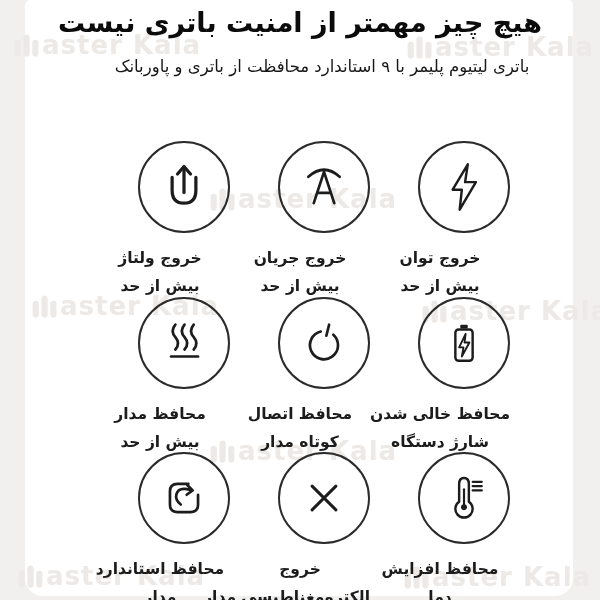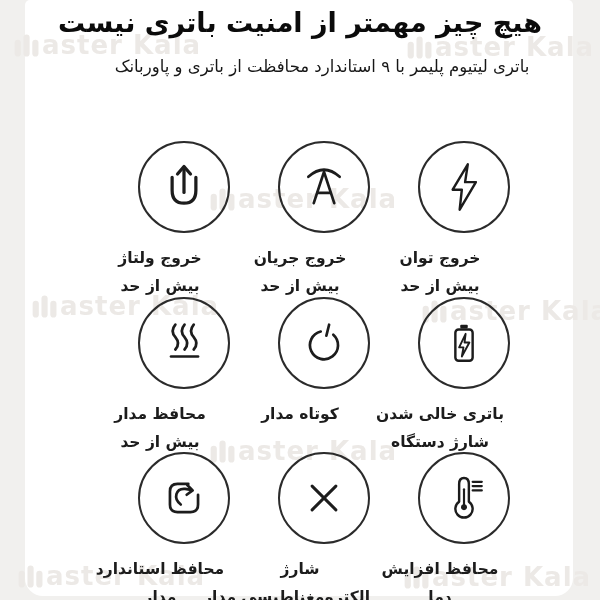--- a/index.html
+++ b/index.html
@@ -207,36 +207,37 @@
     <div class="circle">
       <span>
           <svg width="54" height="54" viewBox="0 0 100 100" fill="none" stroke="#1c1c1c" stroke-width="4.5" stroke-linejoin="round" stroke-linecap="round">
             <rect x="34" y="25" width="32" height="58" rx="6"></rect>
             <rect x="43" y="16" width="14" height="7" rx="2" fill="#1c1c1c" stroke="none"></rect>
             <path d="M53 33 L41 58 H49 L46 75 L60 49 H51 Z" stroke-width="3.5"></path>
           </svg>
         </span>
     </div>
     <div class="label">
-      <span>باتری خالی شدن</span>
+      <span>محافظ خالی شدن</span>
       <span>شارژ دستگاه</span>
     </div>
   </div>
   <div class="cell">
     <div class="circle">
       <span>
           <svg width="54" height="54" viewBox="0 0 100 100" fill="none" stroke="#1c1c1c" stroke-width="5" stroke-linejoin="round" stroke-linecap="round">
             <g transform="rotate(14 50 54)">
               <path d="M38 31 A26 26 0 1 0 62 31"></path>
               <path d="M50 15 V36"></path>
             </g>
           </svg>
         </span>
     </div>
     <div class="label">
+      <span>محافظ اتصال</span>
       <span>کوتاه مدار</span>
     </div>
   </div>
   <div class="cell">
     <div class="circle">
       <span>
           <svg width="54" height="54" viewBox="0 0 100 100" fill="none" stroke="#1c1c1c" stroke-width="5" stroke-linejoin="round" stroke-linecap="round">
             <path d="M34 16 q-10 12 0 23 q10 12 0 23"></path>
             <path d="M51 16 q-10 12 0 23 q10 12 0 23"></path>
             <path d="M68 16 q-10 12 0 23 q10 12 0 23"></path>
@@ -270,21 +271,21 @@
   </div>
   <div class="cell">
     <div class="circle">
       <span>
           <svg width="54" height="54" viewBox="0 0 100 100" fill="none" stroke="#1c1c1c" stroke-width="5.5" stroke-linejoin="round" stroke-linecap="round">
             <path d="M28 28 L72 72 M72 28 L28 72"></path>
           </svg>
         </span>
     </div>
     <div class="label">
-      <span>شارژ</span>
+      <span>خروج</span>
       <span>الکترومغناطیسی مدار</span>
     </div>
   </div>
   <div class="cell">
     <div class="circle">
       <span>
           <svg width="54" height="54" viewBox="0 0 100 100" fill="none" stroke="#1c1c1c" stroke-width="5" stroke-linejoin="round" stroke-linecap="round">
             <path d="M58 24 H38 Q24 24 24 38 V62 Q24 76 38 76 H62 Q76 76 76 62 V44"></path>
             <path d="M44 62 Q33 54 36 43 Q39 32 52 33 L63 35"></path>
             <path d="M56 26 L66 36 L55 44"></path>

